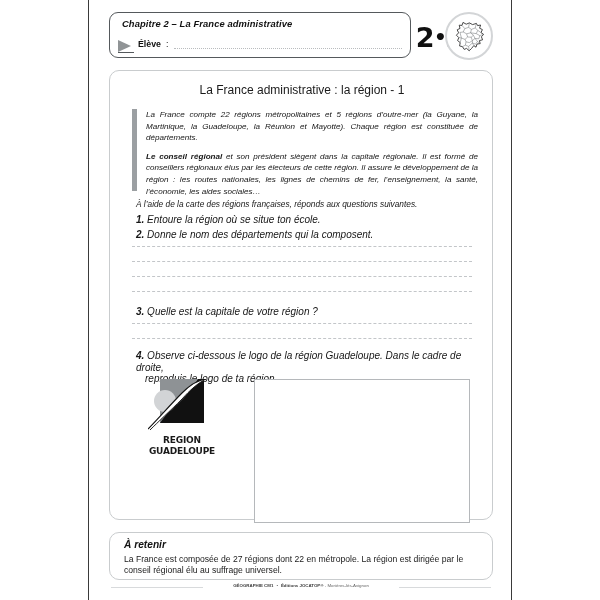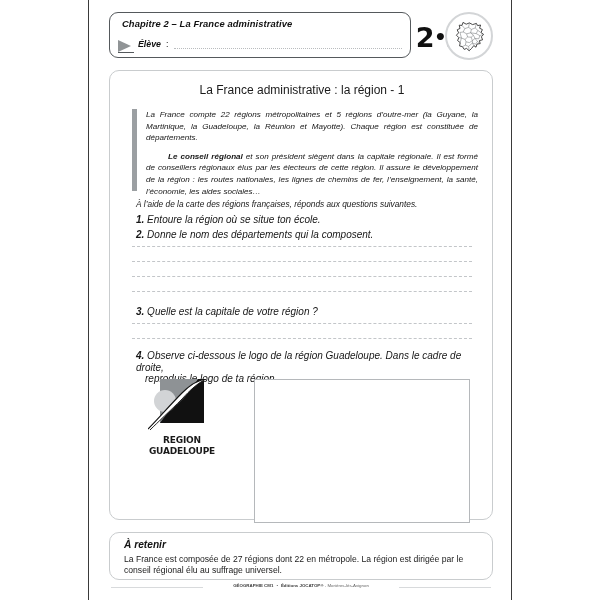--- a/index.html
+++ b/index.html
@@ -81,21 +81,20 @@
     top: 15px;
     width: 16px;
     height: 1.2px;
     background: #55595c;
   }
   #eleve-label {
     position: absolute;
     left: 20px;
     top: 2px;
     font-size: 8.8px;
-    font-style: italic;
     font-weight: bold;
     color: #111;
     white-space: nowrap;
   }
   #eleve-colon {
     position: absolute;
     left: 48px;
     top: 2px;
     font-size: 8.8px;
     color: #111;
@@ -191,21 +190,21 @@
   }
   .lesson-text {
     margin-left: 14px;
     font-size: 8.1px;
     line-height: 11.6px;
     font-style: italic;
     color: #161616;
     text-align: justify;
   }
   .lesson-text.p2 { margin-top: 7px; }
-  .lesson-text b { font-weight: bold; margin-left: 22px; }
+  .lesson-text b { font-weight: bold; }
 
   
   #instruction {
     position: absolute;
     left: 26px;
     top: 128px;
     width: 344px;
     font-size: 8.3px;
     font-style: italic;
     color: #161616;

